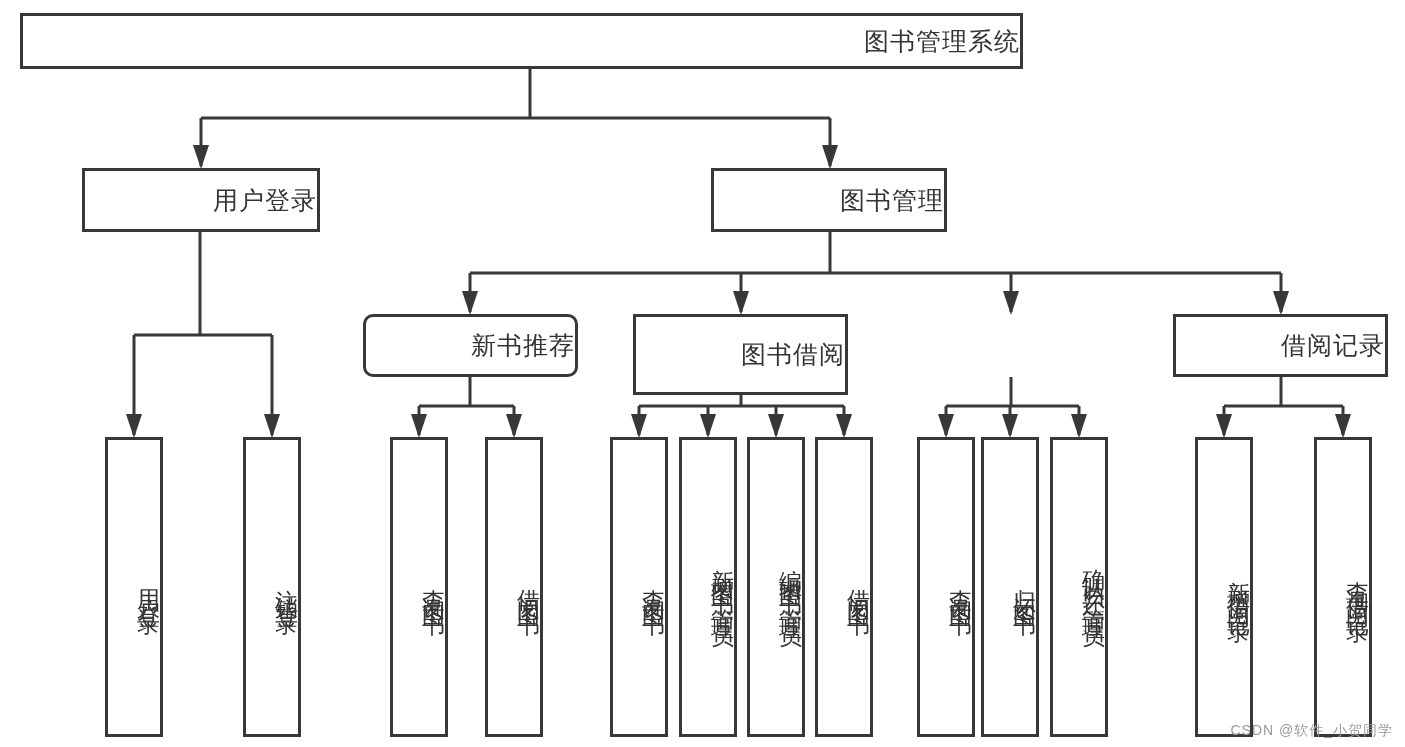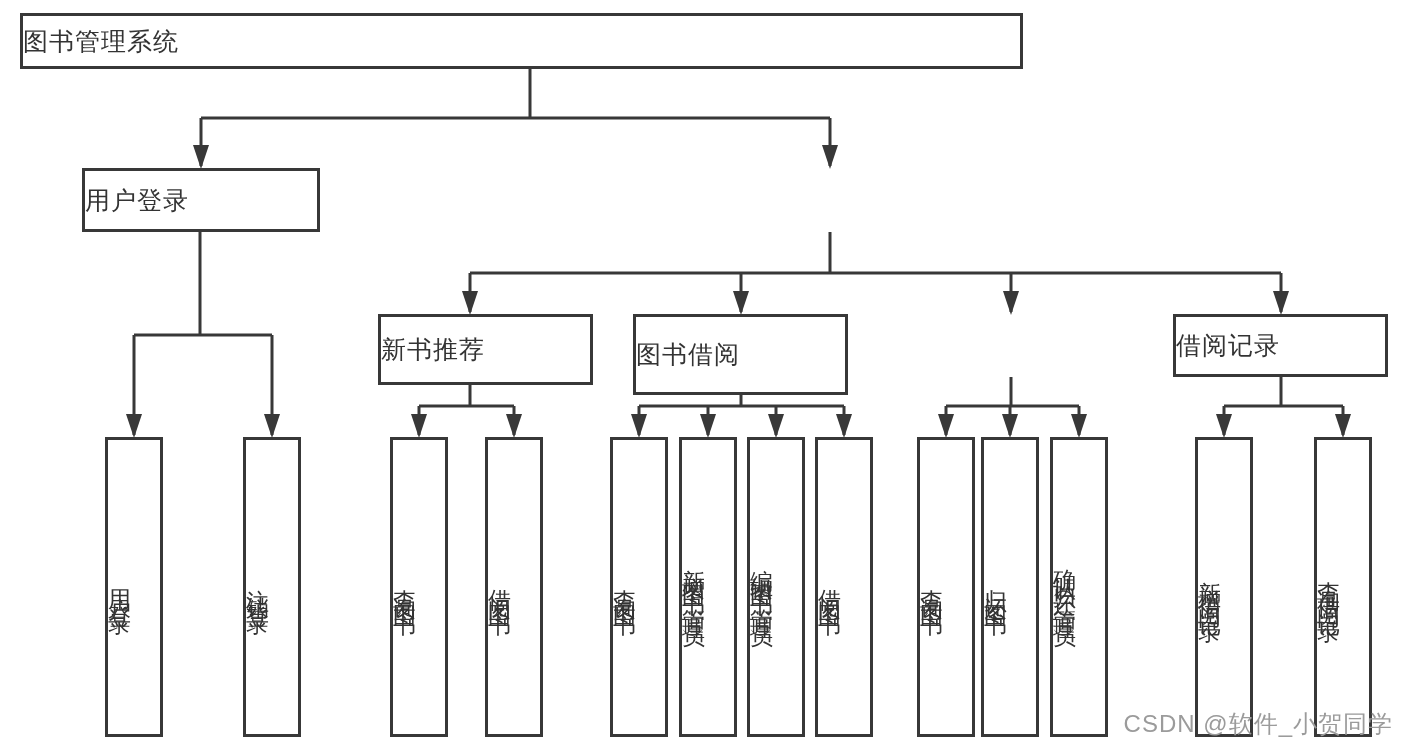--- a/index.html
+++ b/index.html
@@ -11,34 +11,34 @@
   html,body{margin:0;padding:0;background:var(--background);}
   .canvas{
     position:relative;width:1405px;height:747px;background:var(--background);
     font-family:"Liberation Sans","DejaVu Sans",sans-serif;color:var(--text);
     overflow:hidden;
   }
   .connectors{position:absolute;left:0;top:0;width:1405px;height:747px;}
   .node{
     position:absolute;box-sizing:border-box;background:var(--background);
     border:3px solid var(--line);
-    display:flex;align-items:center;justify-content:flex-start;
+    display:flex;align-items:center;justify-content:flex-end;
     font-size:25px;letter-spacing:1px;
   }
   .leaf .vtext{
     display:inline-block;
     writing-mode:vertical-rl;
     text-orientation:mixed;
     line-height:1;
     font-size:23px;
     letter-spacing:8px;
   }
   .watermark{
     position:absolute;right:12px;bottom:7px;
-    font-size:24px;letter-spacing:1px;
+    font-size:14px;letter-spacing:1px;
     color:var(--watermark);
     white-space:nowrap;
   }
 </style>
 </head>
 <body>
 
 <div class="canvas">
 
   <svg class="connectors" viewBox="0 0 1405 747" xmlns="http://www.w3.org/2000/svg">
@@ -73,22 +73,25 @@
     </g>
   </svg>
 
   <div class="node" style="left:20px;top:13px;width:1003px;height:56px;">
     <span>图书管理系统</span>
   </div>
 
   <div class="node" style="left:82px;top:168px;width:238px;height:64px;">
     <span>用户登录</span>
   </div>
+  <div class="node" style="left:711px;top:168px;width:236px;height:64px;">
+    <span>图书管理</span>
+  </div>
 
-  <div class="node" style="left:378px;top:314px;width:215px;height:71px;">
+  <div class="node" style="left:363px;top:314px;width:215px;height:63px;border-radius:10px;">
     <span>新书推荐</span>
   </div>
   <div class="node" style="left:633px;top:314px;width:215px;height:81px;">
     <span>图书借阅</span>
   </div>
   <div class="node" style="left:1173px;top:314px;width:215px;height:63px;">
     <span>借阅记录</span>
   </div>
 
   <div class="node leaf" style="left:105px;top:437px;width:58px;height:300px;">

